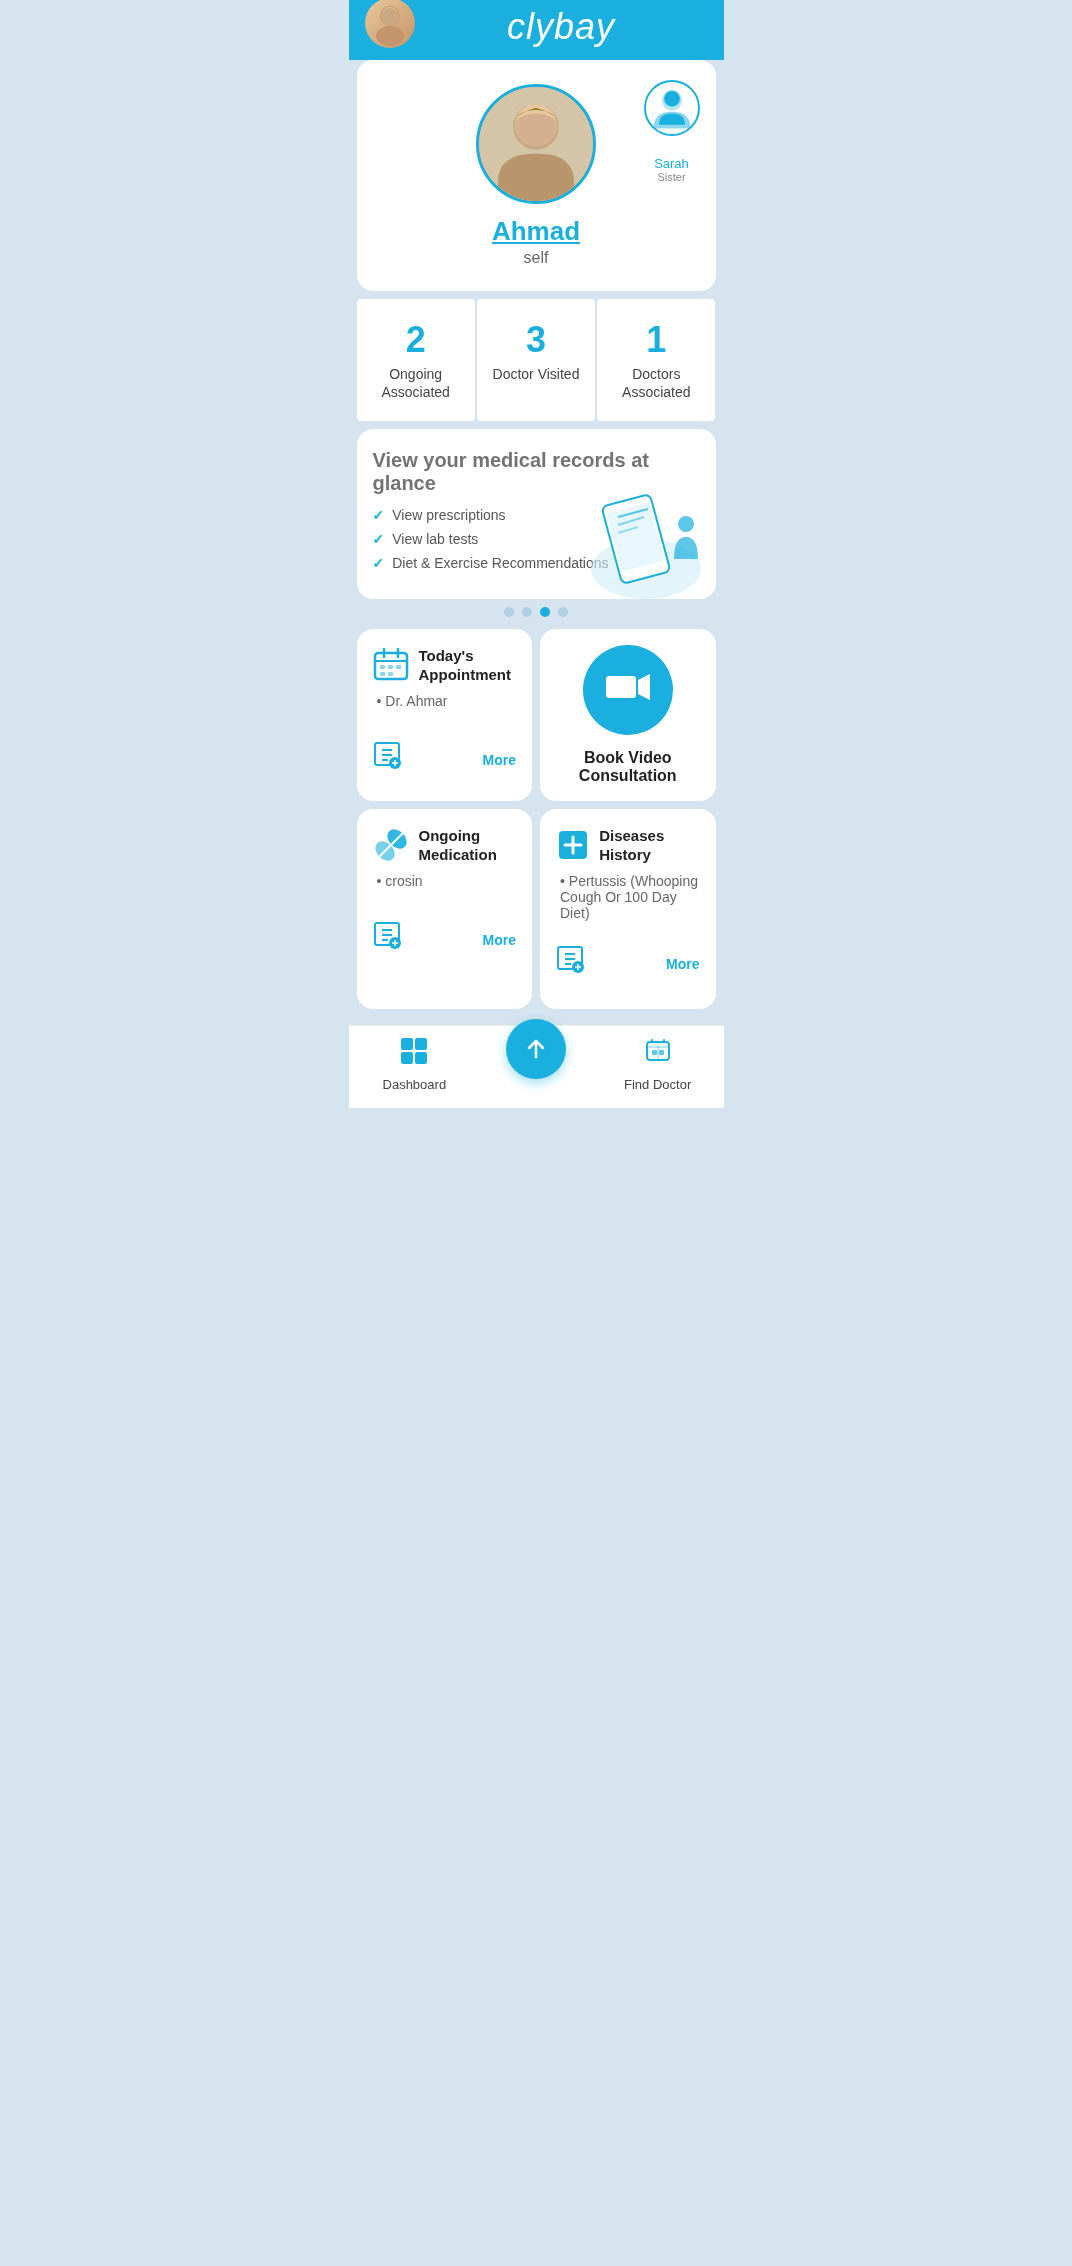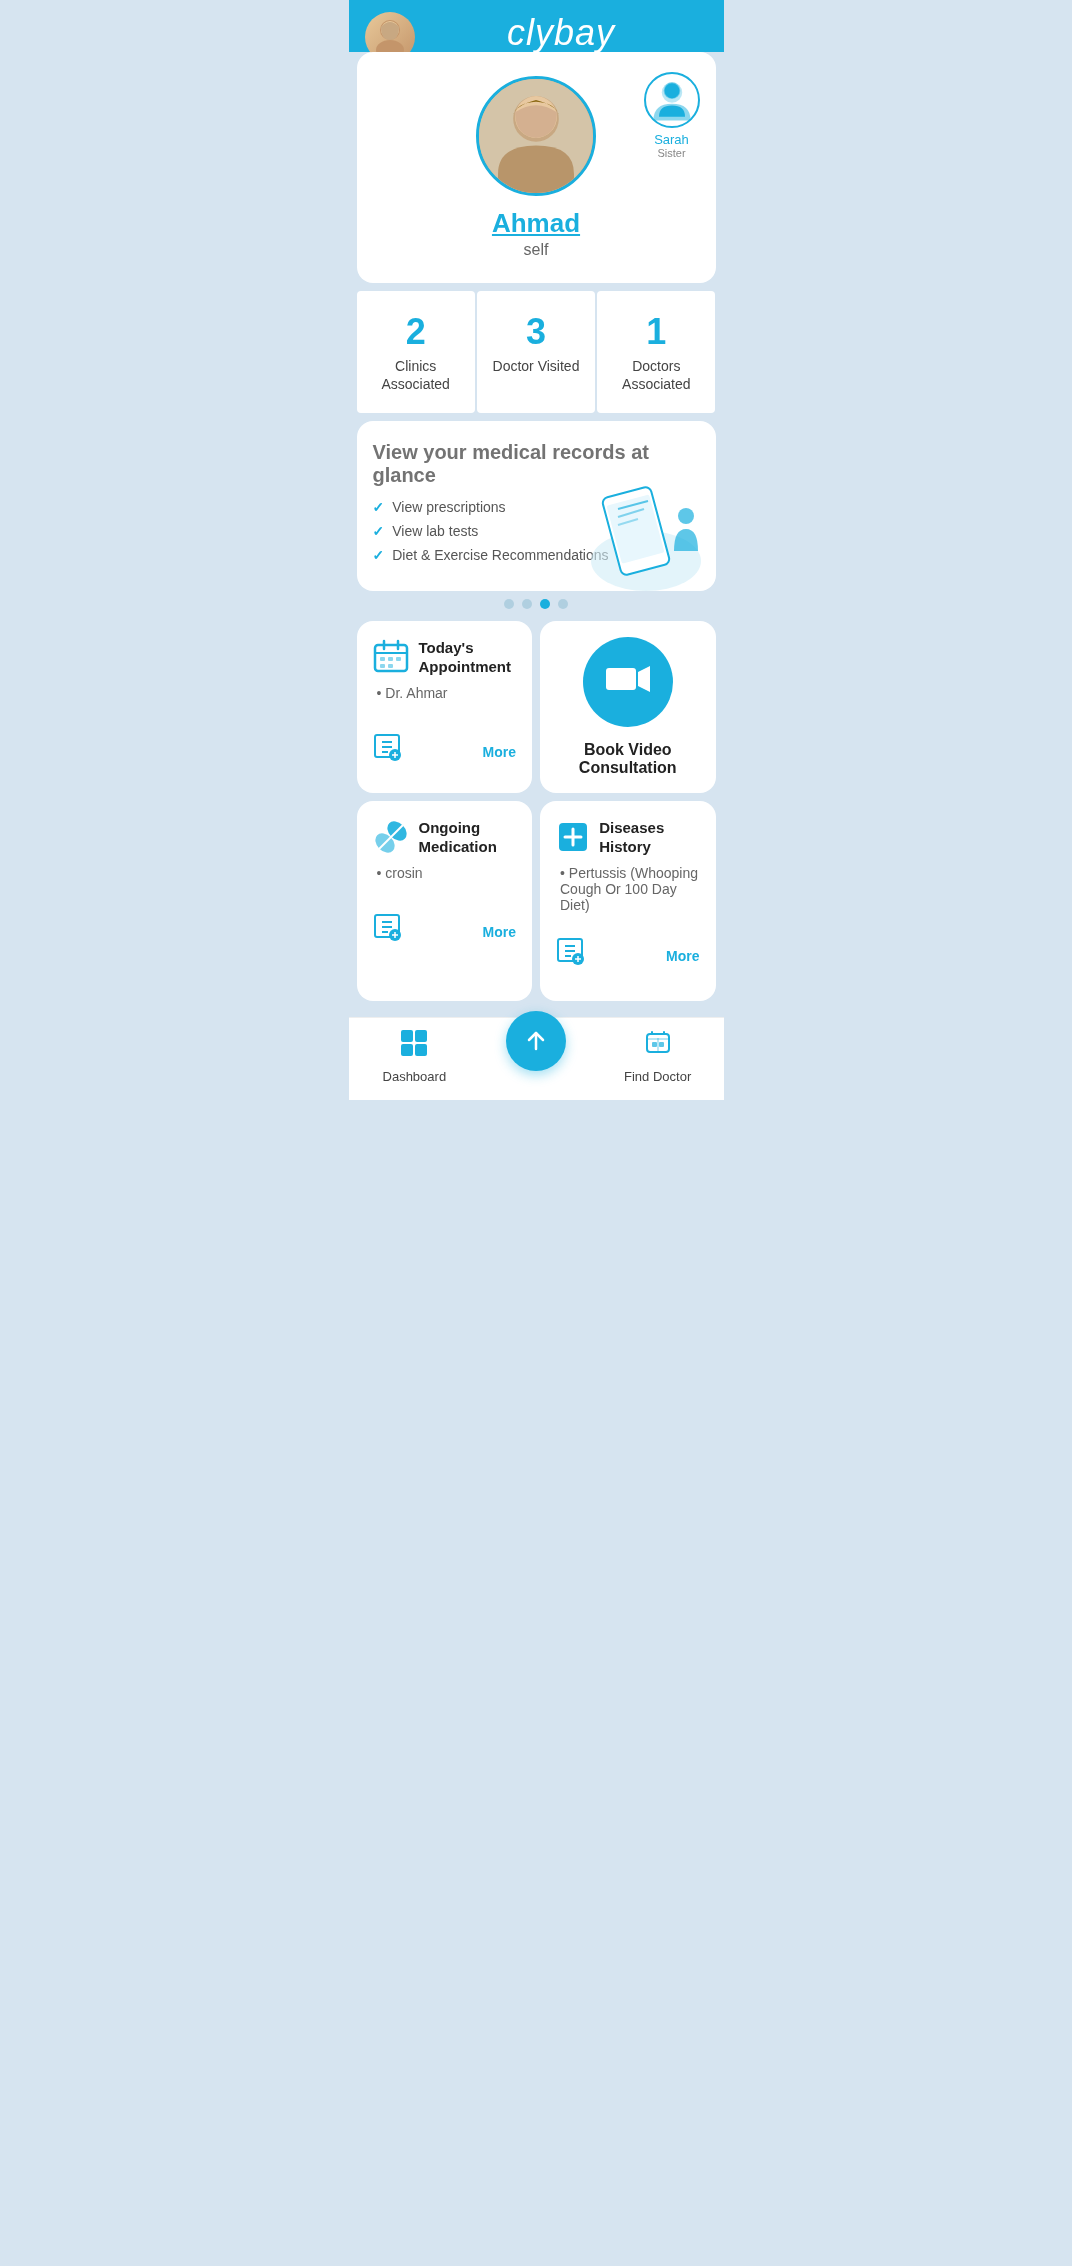--- a/index.html
+++ b/index.html
@@ -9,23 +9,23 @@
       background: #d6e4f0;
       width: 375px;
       margin: 0 auto;
       overflow-x: hidden;
     }
 
     
     .header {
       background: #1aafde;
       display: flex;
-      align-items: flex-start;
+      align-items: flex-end;
       padding: 12px 16px;
-      height: 52px;
+      height: 60px;
     }
     .header-avatar {
       width: 50px;
       height: 50px;
       border-radius: 50%;
       overflow: hidden;
       background: #ccc;
       flex-shrink: 0;
     }
     .header-avatar-circle {
@@ -98,21 +98,21 @@
       border-radius: 50%;
       border: 2px solid #1aafde;
       display: flex;
       align-items: center;
       justify-content: center;
       background: white;
     }
     .related-name {
       color: #1aafde;
       font-size: 13px;
-      margin-top: 4px;
+      margin-top: 20px;
     }
     .related-role {
       color: #888;
       font-size: 11px;
     }
 
     
     .stats-row {
       display: flex;
       margin: 0 8px 8px 8px;
@@ -364,21 +364,21 @@
       </svg>
     </div>
     <div class="related-name">Sarah</div>
     <div class="related-role">Sister</div>
   </div>
 </div>
 
 <div class="stats-row">
   <div class="stat-card">
     <div class="stat-number">2</div>
-    <div class="stat-label">Clinics Associated</div>
+    <div class="stat-label">Ongoing Associated</div>
   </div>
   <div class="stat-card">
     <div class="stat-number">3</div>
     <div class="stat-label">Doctor Visited</div>
   </div>
   <div class="stat-card">
     <div class="stat-number">1</div>
     <div class="stat-label">Doctors Associated</div>
   </div>
 </div>

